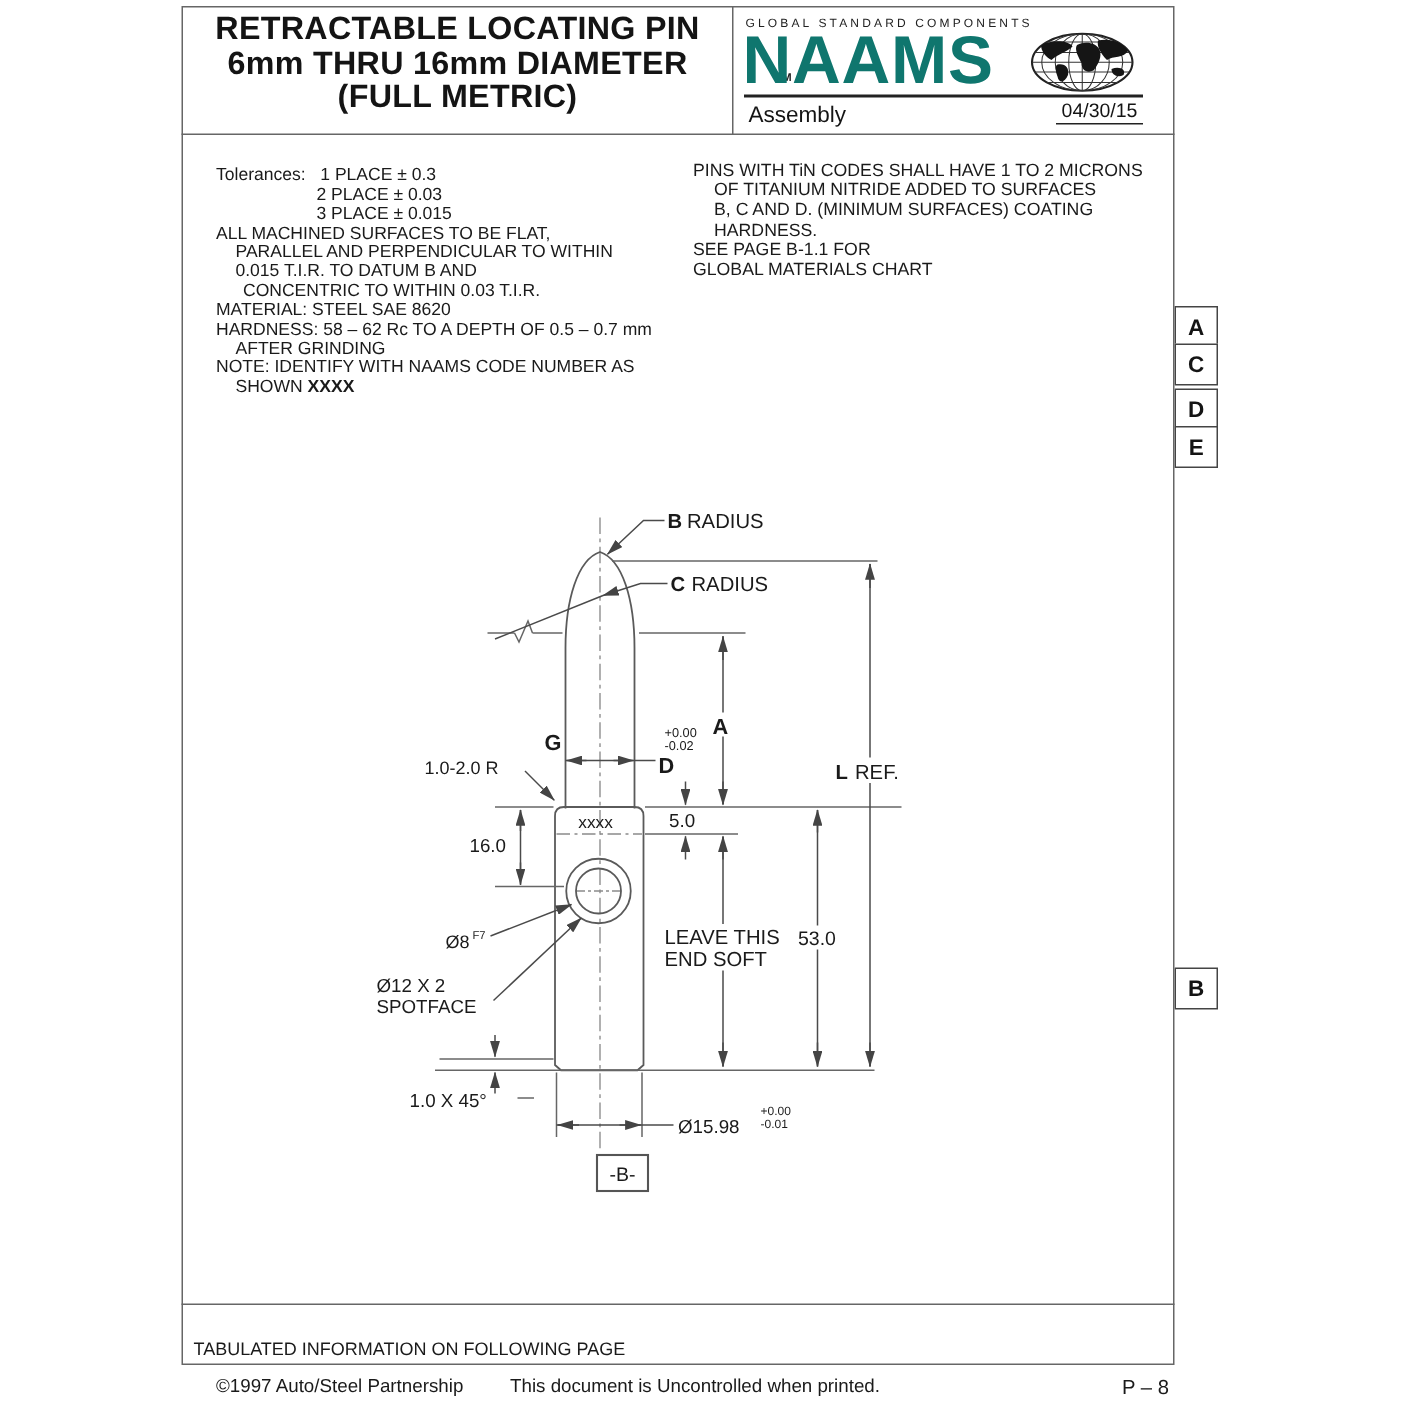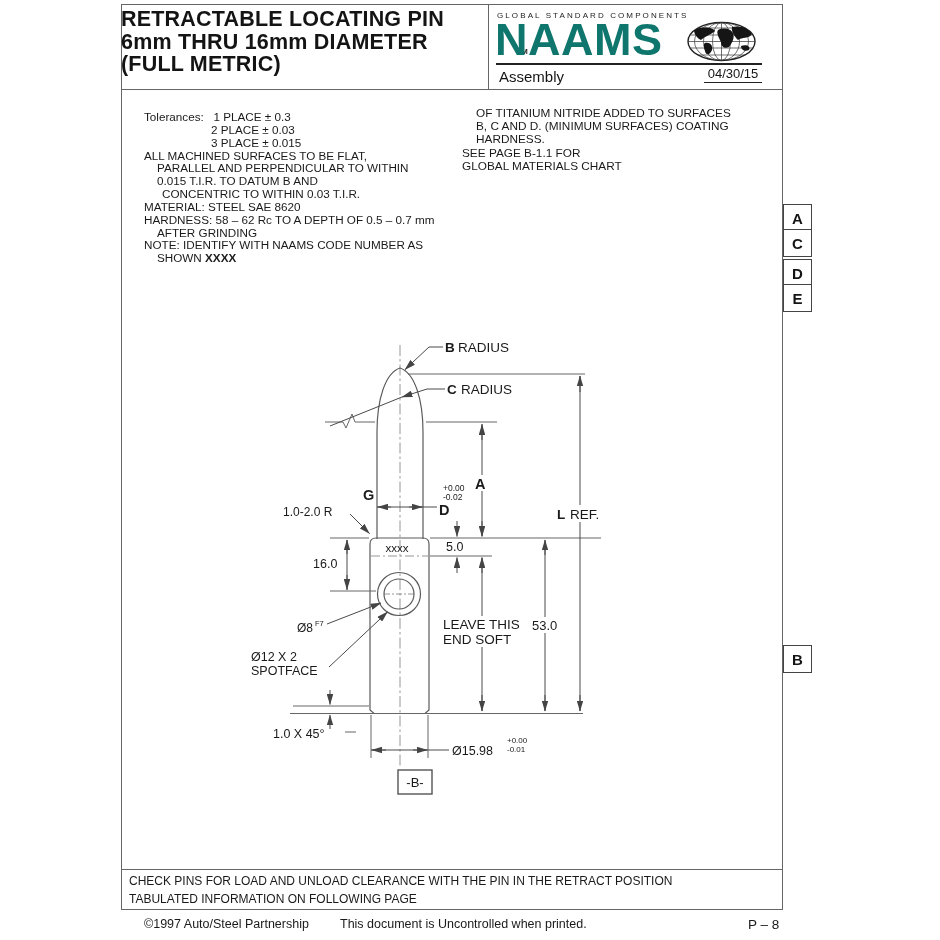--- a/index.html
+++ b/index.html
@@ -4,21 +4,21 @@
 <style>
   html,body{margin:0;padding:0;background:#fff;}
   .canvas{position:relative;width:940px;height:940px;background:#fff;outline:1px solid #d9d9d9;
           font-family:"Liberation Sans","DejaVu Sans",sans-serif;color:#111;overflow:hidden;}
   .abs{position:absolute;}
   
   .main-border{left:121px;top:4px;width:660px;height:904px;border:1.6px solid #666;}
   .hline{border-top:1.6px solid #666;height:0;}
   .vline{border-left:1.6px solid #666;width:0;}
   
-  .title{left:121px;top:8px;width:368px;text-align:left;font-weight:bold;
+  .title{left:121px;top:8px;width:368px;text-align:center;font-weight:bold;
          font-size:21.5px;line-height:22.5px;letter-spacing:.2px;color:#141414;}
   .brand-small{left:497px;top:11px;font-size:8px;letter-spacing:2.1px;color:#222;}
   .brand-tm{left:481px;top:47px;font-size:7.5px;font-weight:bold;color:#222;margin-left:36px;}
   .brand{left:495px;top:14px;font-size:45px;font-weight:bold;letter-spacing:.5px;color:#0f766e;}
   .brand-underline{left:496px;top:63px;width:266px;border-top:2px solid #222;height:0;}
   .assembly{left:499px;top:68px;font-size:15px;color:#141414;}
   .date{left:704px;top:66px;width:58px;text-align:center;font-size:13px;color:#141414;
         border-bottom:1.5px solid #222;padding-bottom:1px;}
   .globe{left:686px;top:21px;}
   
@@ -99,20 +99,21 @@
     <div class="nl ind1">0.015 T.I.R. TO DATUM B AND</div>
     <div class="nl ind2">CONCENTRIC TO WITHIN 0.03 T.I.R.</div>
     <div class="nl ind0">MATERIAL: STEEL SAE 8620</div>
     <div class="nl ind0">HARDNESS: 58 – 62 Rc TO A DEPTH OF 0.5 – 0.7 mm</div>
     <div class="nl ind1">AFTER GRINDING</div>
     <div class="nl ind0">NOTE: IDENTIFY WITH NAAMS CODE NUMBER AS</div>
     <div class="nl ind1"><span>SHOWN </span><b>XXXX</b></div>
   </div>
 
   <div class="abs notes-right">
+    <div class="nl ind0">PINS WITH TiN CODES SHALL HAVE 1 TO 2 MICRONS</div>
     <div class="nl rind1">OF TITANIUM NITRIDE ADDED TO SURFACES</div>
     <div class="nl rind1">B, C AND D. (MINIMUM SURFACES) COATING</div>
     <div class="nl rind1">HARDNESS.</div>
     <div class="nl ind0">SEE PAGE B-1.1 FOR</div>
     <div class="nl ind0">GLOBAL MATERIALS CHART</div>
   </div>
 
   <div class="abs ztab" style="top:204px;">A</div>
   <div class="abs ztab" style="top:229px;">C</div>
   <div class="abs ztab" style="top:259px;">D</div>
@@ -226,20 +227,19 @@
     <text x="443" y="629" font-size="13.5">LEAVE THIS</text>
     <text x="443" y="644" font-size="13.5">END SOFT</text>
     <text x="532" y="630" font-size="13">53.0</text>
     <text x="273" y="738" font-size="12.5">1.0 X 45°</text>
     <text x="452" y="755" font-size="12.5">Ø15.98</text>
     <text x="507" y="743" font-size="8">+0.00</text>
     <text x="507" y="752" font-size="8">-0.01</text>
     <text x="415" y="787" font-size="13" text-anchor="middle">-B-</text>
   </svg>
 
-  <div class="abs bottom-line1">CHECK PINS FOR LOAD AND UNLOAD CLEARANCE WITH THE PIN IN THE RETRACT POSITION</div>
   <div class="abs bottom-line2">TABULATED INFORMATION ON FOLLOWING PAGE</div>
 
   <div class="abs foot-left">©1997 Auto/Steel Partnership</div>
   <div class="abs foot-center">This document is Uncontrolled when printed.</div>
   <div class="abs foot-page">P – 8</div>
 
 </div>
 
 </body></html>

